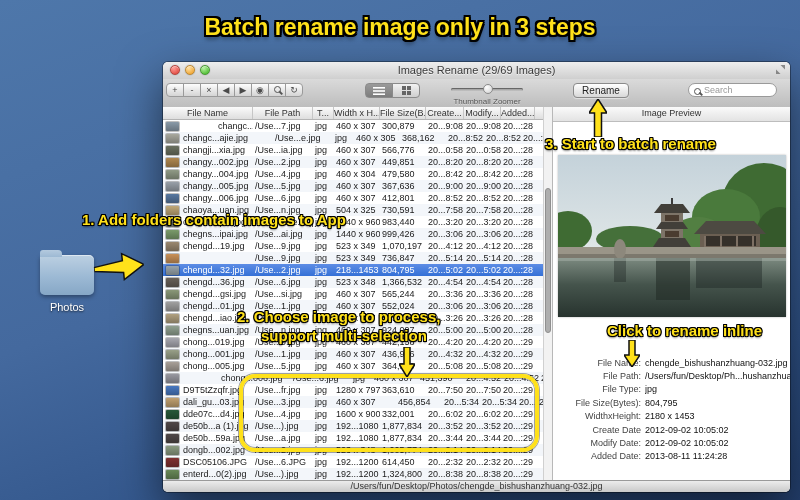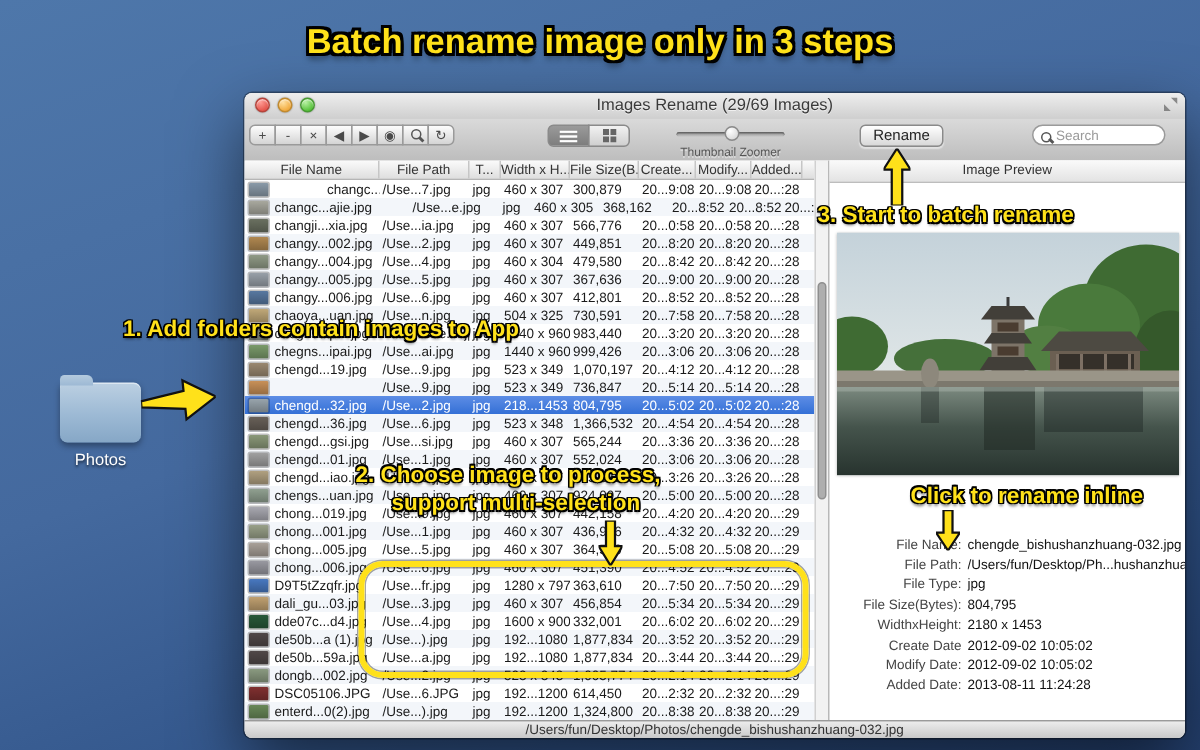--- a/index.html
+++ b/index.html
@@ -403,21 +403,21 @@
               <div class="tcell" style="width: 46px;">460 x 307</div>
               <div class="tcell" style="width: 46px;">565,379</div>
               <div class="tcell" style="width: 38px;">20...3:26</div>
               <div class="tcell" style="width: 37px;">20...3:26</div>
               <div class="tcell" style="width: 34px;">20...:28</div>
             </div>
             <div class="trow">
               <div class="thumb-cell">
                 <span class="thumb" style="background: linear-gradient(rgb(144, 160, 144), rgba(0, 0, 0, 0.25)) rgb(144, 160, 144);"></span>
               </div>
-              <div class="tcell" style="width: 72px;">chengs...uan.jpg</div>
+              <div class="tcell" style="width: 72px;">chegns...uan.jpg</div>
               <div class="tcell" style="width: 60px;">/Use...n.jpg</div>
               <div class="tcell" style="width: 21px;">jpg</div>
               <div class="tcell" style="width: 46px;">460 x 307</div>
               <div class="tcell" style="width: 46px;">924,097</div>
               <div class="tcell" style="width: 38px;">20...5:00</div>
               <div class="tcell" style="width: 37px;">20...5:00</div>
               <div class="tcell" style="width: 34px;">20...:28</div>
             </div>
             <div class="trow">
               <div class="thumb-cell">
@@ -455,21 +455,21 @@
               <div class="tcell" style="width: 46px;">460 x 307</div>
               <div class="tcell" style="width: 46px;">364,500</div>
               <div class="tcell" style="width: 38px;">20...5:08</div>
               <div class="tcell" style="width: 37px;">20...5:08</div>
               <div class="tcell" style="width: 34px;">20...:29</div>
             </div>
             <div class="trow">
               <div class="thumb-cell">
                 <span class="thumb" style="background: linear-gradient(rgb(152, 152, 160), rgba(0, 0, 0, 0.25)) rgb(152, 152, 160);"></span>
               </div>
-              <div class="tcell" style="width: 72px;">chong...006.jpg</div>
+              <div class="tcell" style="width: 72px; margin-left: 38px;">chong...006.jpg</div>
               <div class="tcell" style="width: 60px;">/Use...6.jpg</div>
               <div class="tcell" style="width: 21px;">jpg</div>
               <div class="tcell" style="width: 46px;">460 x 307</div>
               <div class="tcell" style="width: 46px;">451,390</div>
               <div class="tcell" style="width: 38px;">20...4:52</div>
               <div class="tcell" style="width: 37px;">20...4:52</div>
               <div class="tcell" style="width: 34px;">20...:29</div>
             </div>
             <div class="trow">
               <div class="thumb-cell">
@@ -485,21 +485,21 @@
               <div class="tcell" style="width: 34px;">20...:29</div>
             </div>
             <div class="trow">
               <div class="thumb-cell">
                 <span class="thumb" style="background: linear-gradient(rgb(192, 160, 112), rgba(0, 0, 0, 0.25)) rgb(192, 160, 112);"></span>
               </div>
               <div class="tcell" style="width: 72px;">dali_gu...03.jpg</div>
               <div class="tcell" style="width: 60px;">/Use...3.jpg</div>
               <div class="tcell" style="width: 21px;">jpg</div>
               <div class="tcell" style="width: 46px;">460 x 307</div>
-              <div class="tcell" style="width: 46px;">456,854</div>
+              <div class="tcell" style="width: 46px; margin-left: 16px;">456,854</div>
               <div class="tcell" style="width: 38px;">20...5:34</div>
               <div class="tcell" style="width: 37px;">20...5:34</div>
               <div class="tcell" style="width: 34px;">20...:29</div>
             </div>
             <div class="trow">
               <div class="thumb-cell">
                 <span class="thumb" style="background: linear-gradient(rgb(40, 88, 56), rgba(0, 0, 0, 0.25)) rgb(40, 88, 56);"></span>
               </div>
               <div class="tcell" style="width: 72px;">dde07c...d4.jpg</div>
               <div class="tcell" style="width: 60px;">/Use...4.jpg</div>

